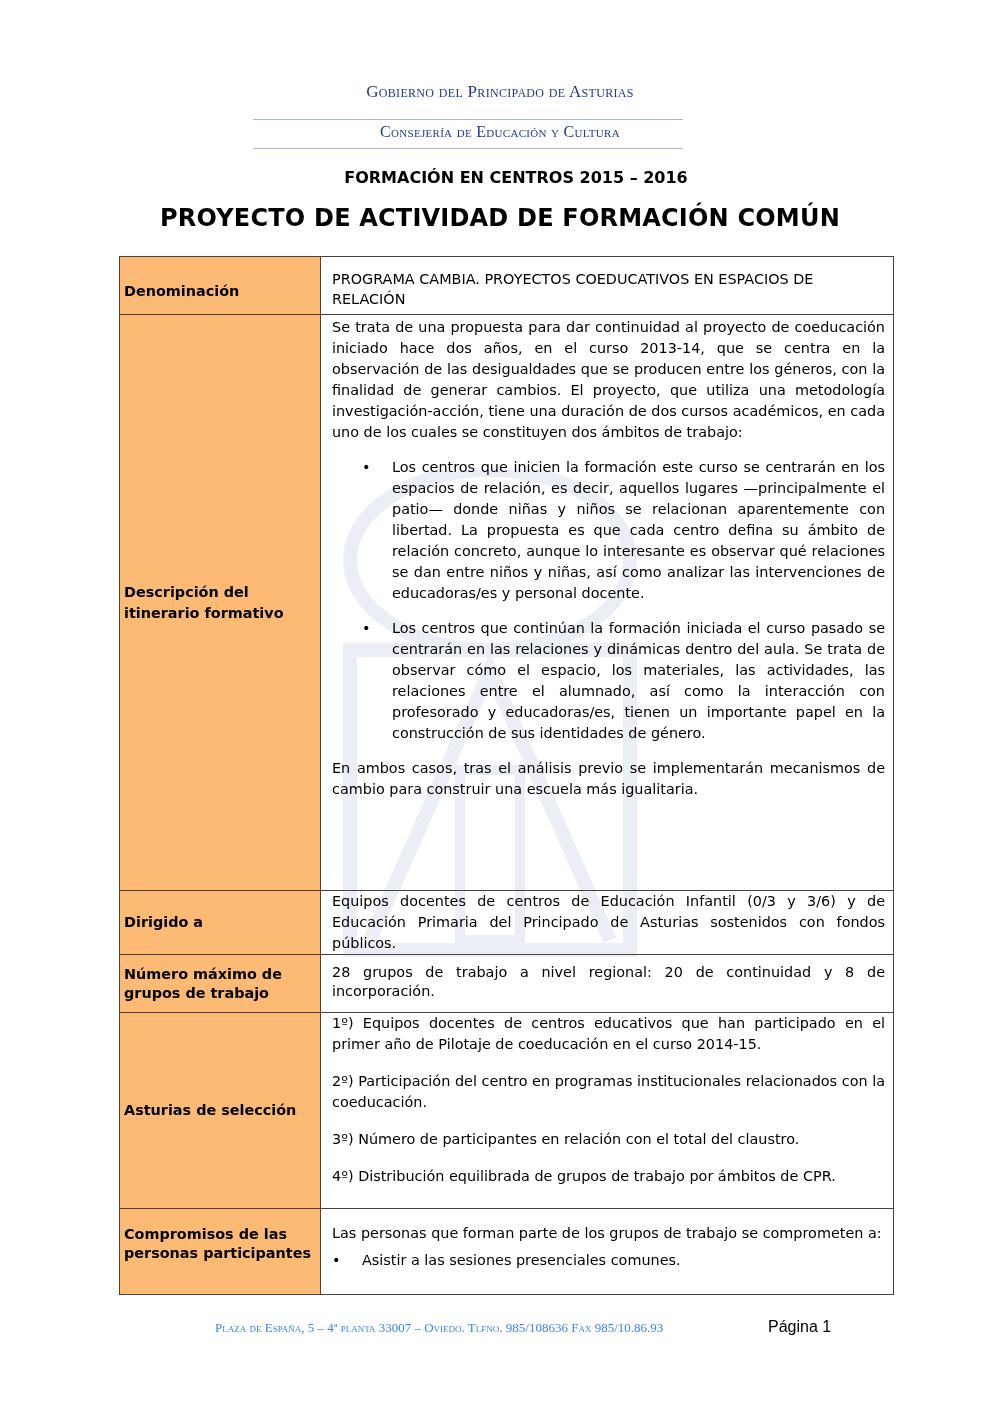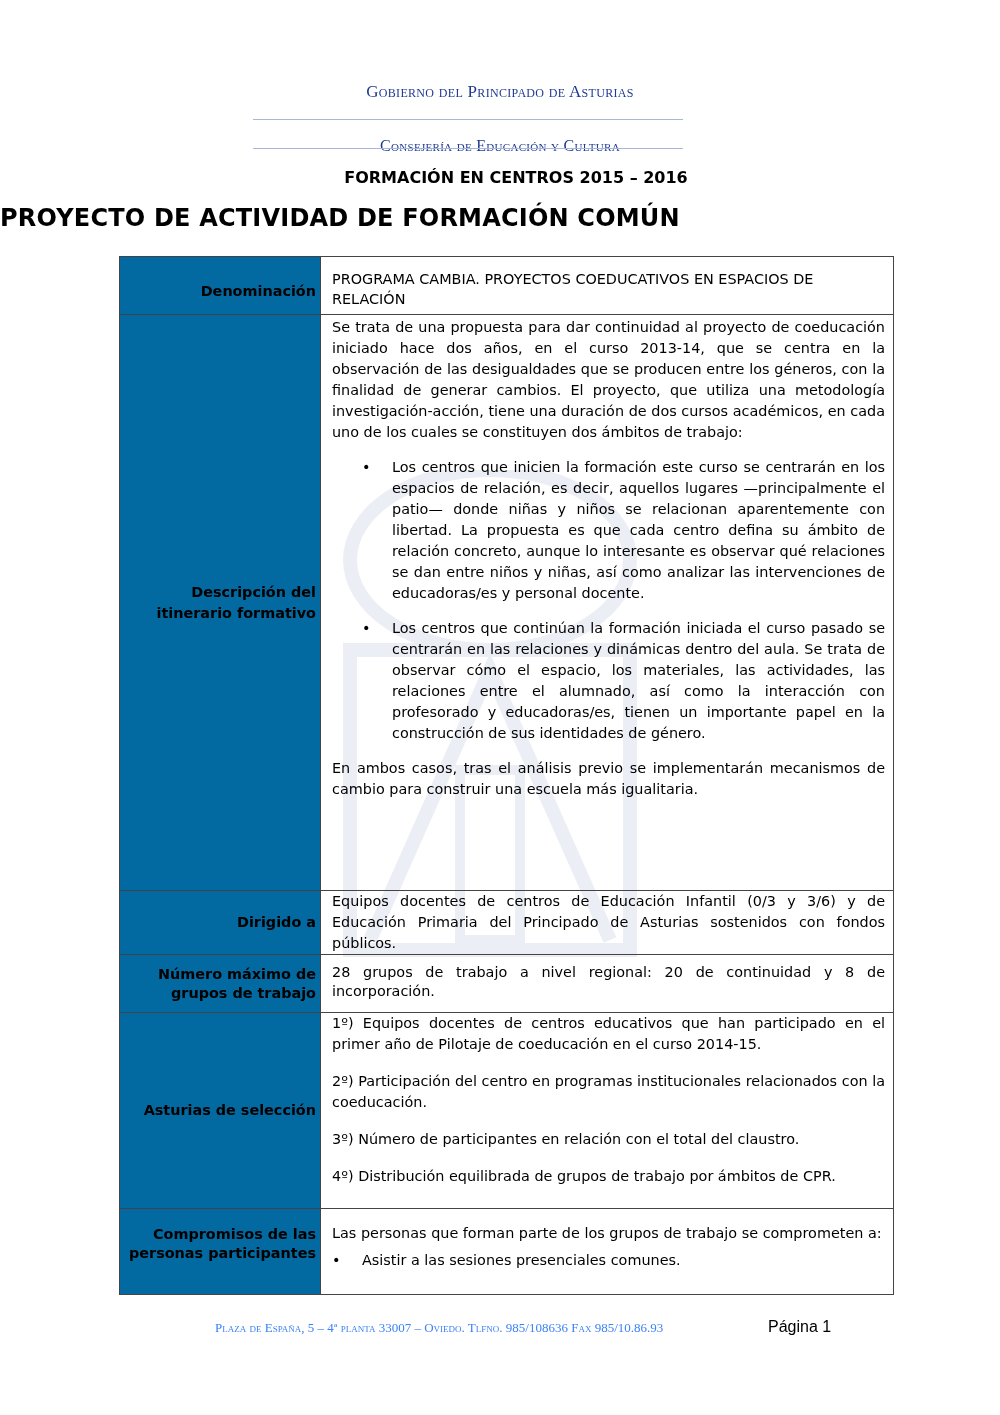--- a/index.html
+++ b/index.html
@@ -1,36 +1,36 @@
 <!DOCTYPE html>
 <html><head>
 <meta charset="utf-8">
 <style>
   html, body { margin: 0; padding: 0; background: #ffffff; }
   body { width: 1000px; height: 1415px; position: relative; overflow: hidden;
          font-family: "DejaVu Sans", sans-serif; color: #000; }
   .hdr { position: absolute; left: 0; width: 1000px; text-align: center;
          font-family: "Liberation Serif", serif; color: #1f3a93; font-variant: small-caps; }
   .hdr1 { top: 82px; font-size: 17px; letter-spacing: 0.3px; }
-  .hdr2 { top: 137px; font-size: 16px; letter-spacing: 0.3px; }
+  .hdr2 { top: 123px; font-size: 16px; letter-spacing: 0.3px; }
   .rule { position: absolute; left: 253px; width: 430px; height: 1px; background: #a9b6dc; }
   .rule1 { top: 119px; }
   .rule2 { top: 148px; }
   .sub-title { position: absolute; top: 168px; left: 16px; width: 1000px; text-align: center;
                font-weight: bold; font-size: 16px; }
-  .main-title { position: absolute; top: 204px; left: 0; width: 1000px; text-align: left;
+  .main-title { position: absolute; top: 204px; left: 0; width: 1000px; text-align: center;
                 font-weight: bold; font-size: 24px; letter-spacing: 0.2px; }
 
   .watermark { position: absolute; left: 330px; top: 470px; width: 320px; height: 500px;
                opacity: 0.08; pointer-events: none; }
 
   table.form { position: absolute; left: 119px; top: 256px; width: 775px;
                border-collapse: collapse; font-size: 14.4px; line-height: 21px; }
   table.form td { border: 1px solid #444; vertical-align: top; padding: 0; }
-  td.label { width: 192px; background: #0369a1; font-weight: bold; text-align: right;
+  td.label { width: 192px; background: #fdba74; font-weight: bold; 
              padding: 0 4px 0 4px !important; }
   td.value { padding: 0 8px 0 11px !important; text-align: justify; background: transparent; }
   .bullets { margin: 14px 0 0 0; padding: 0; list-style: none; }
   .bullets li { position: relative; padding-left: 60px; margin-bottom: 14px; }
   .bullets li .dot { position: absolute; left: 30px; top: 0; }
   p { margin: 0; }
   .crit p { margin-bottom: 16px; }
   .crit p:last-child { margin-bottom: 18px; }
 
   .footer-addr { position: absolute; top: 1320px; left: 215px; font-family: "Liberation Serif", serif;

